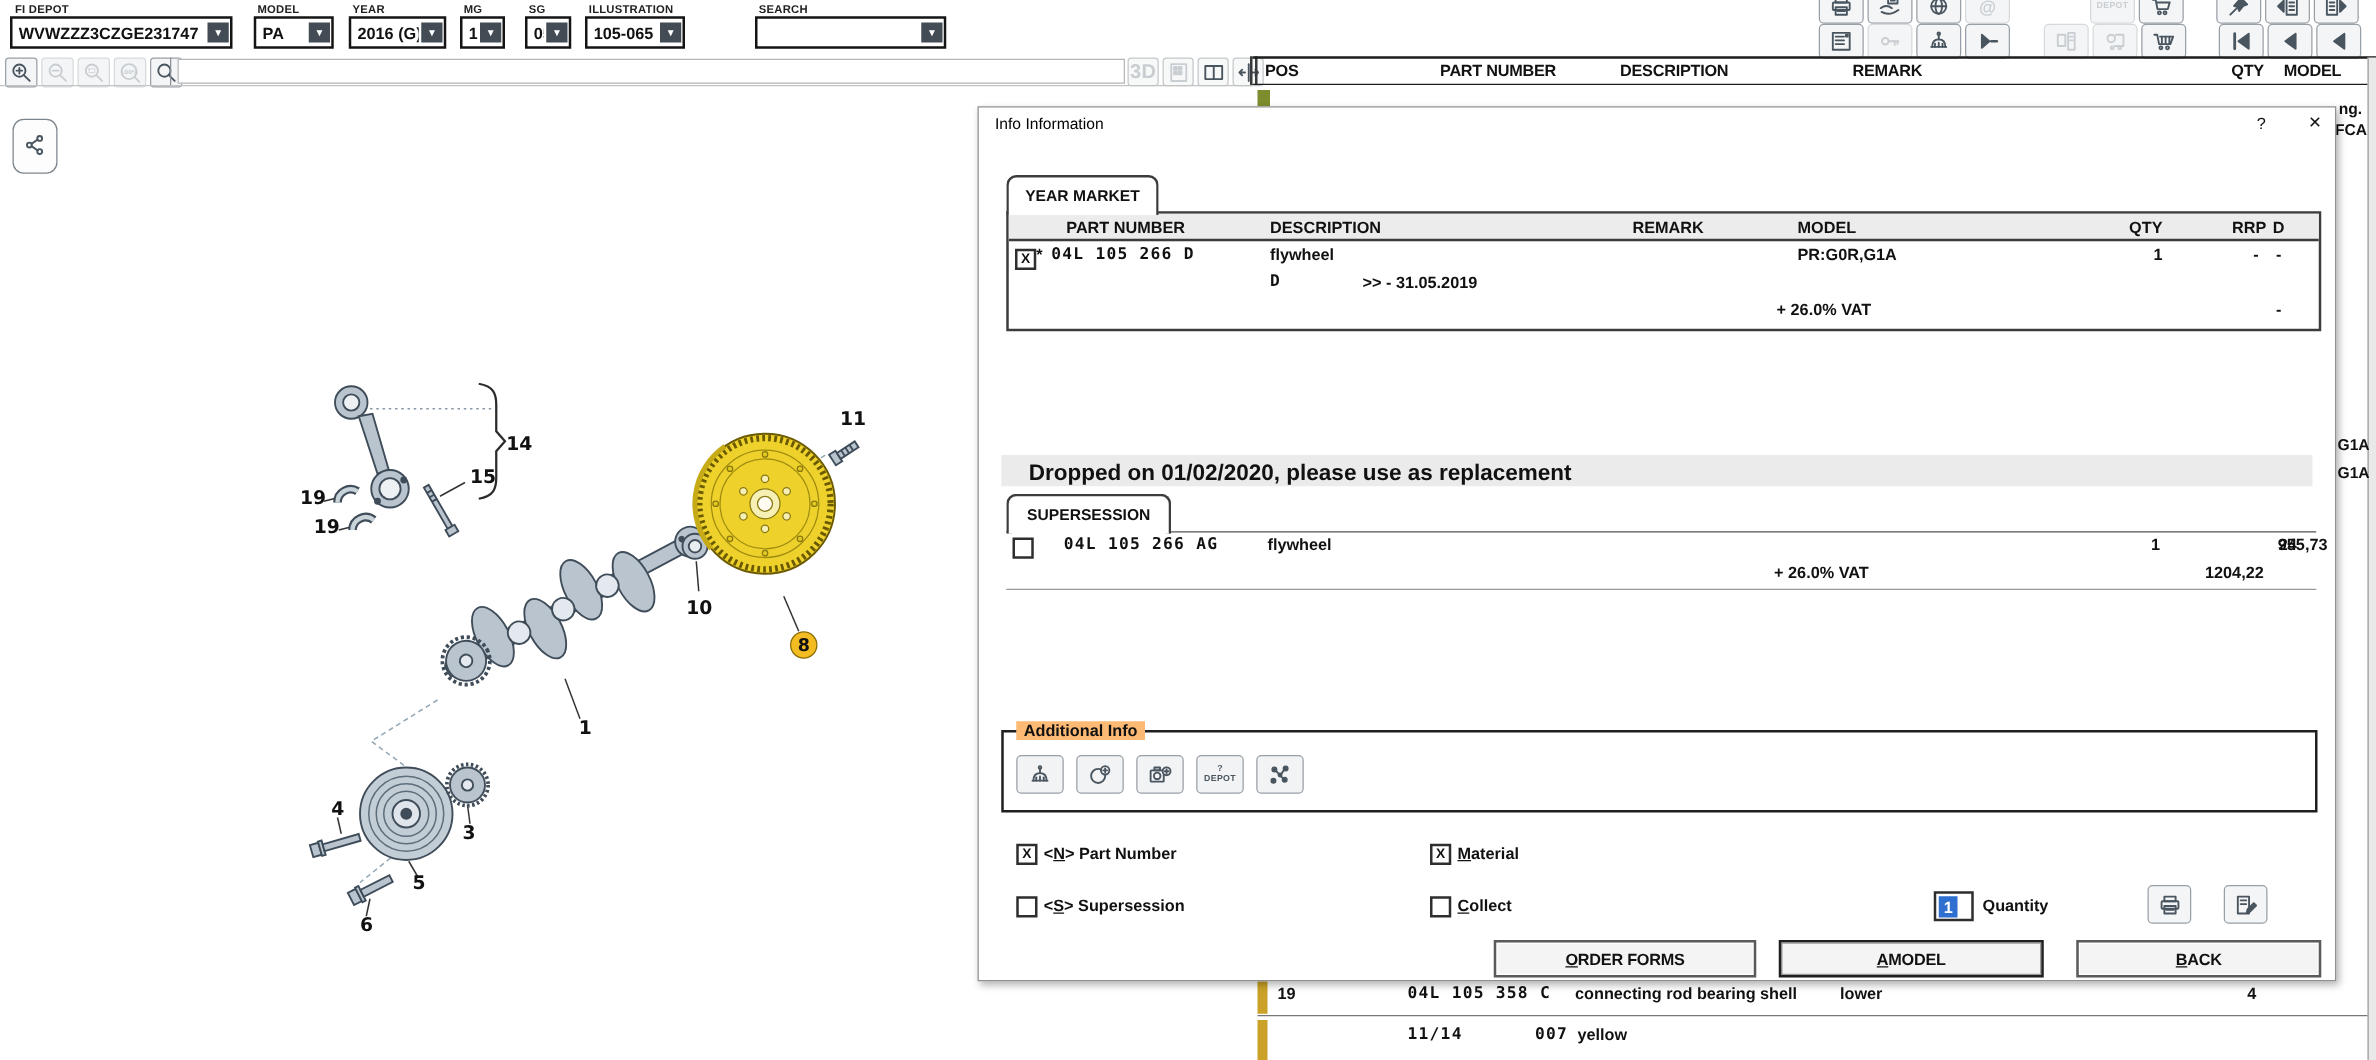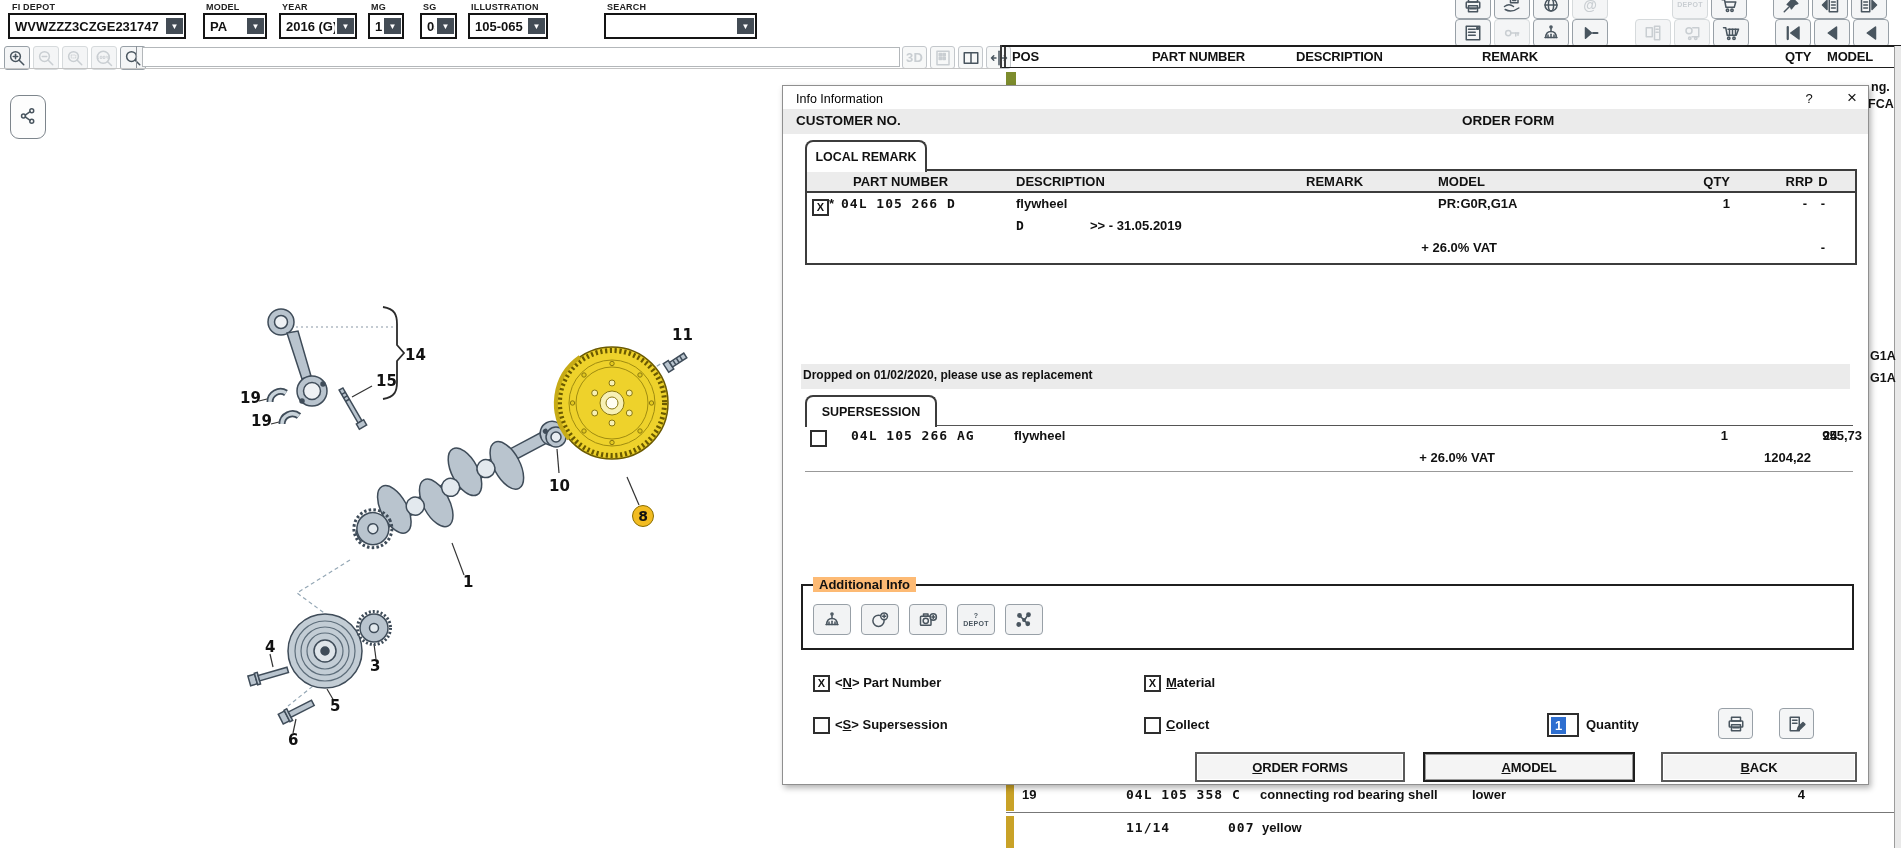--- a/index.html
+++ b/index.html
@@ -13,21 +13,21 @@
   .carrow{width:17px;height:16px;margin:1px 1px 1px 2px;background:#434c55;color:#fff;font-size:8px;
     display:flex;align-items:center;justify-content:center;flex:none;}
   
   .tbtn{width:34px;height:26px;border:1px solid #98a0a7;border-radius:4px;background:#f4f5f6;color:#49555f;
     display:flex;flex-direction:column;align-items:center;justify-content:center;flex:none;overflow:hidden;}
   .tbtn.disabled{color:#c9ced2;border-color:#d6dadc;}
   .tbtn svg{display:block;}
   .ichar{font-size:14px;font-weight:bold;line-height:14px;}
   .ilbl{font-size:7px;line-height:8px;letter-spacing:.3px;}
   .vbar .tbtn{width:23px;height:21px;border-color:#c3c7cb;background:#f7f8f8;border-radius:3px;}
-  .vbar .ilbl{font-size:13px;line-height:12px;}
+  .vbar .ilbl{font-size:16px;line-height:12px;}
   .zbar .tbtn{width:24px;height:22px;border-radius:3px;}
   .abar .tbtn{width:36px;height:29px;background:#f2f3f4;}
   .qbar .tbtn{width:33px;height:29px;}
   .tgroup{position:absolute;display:flex;gap:3px;}
   
   .hdr{position:absolute;top:49px;font-size:13px;letter-spacing:-.2px;white-space:nowrap;text-align:right;}
   .goldbar{position:absolute;width:8px;background:#c9a227;}
   .cell{position:absolute;white-space:nowrap;}
   .mono{font-family:"DejaVu Sans Mono",monospace;font-weight:bold;letter-spacing:1px;font-size:13px;}
   
@@ -496,27 +496,23 @@
       <circle cx="643" cy="516" r="10.5" fill="#f2bc22" stroke="#8a6d00"></circle>
       <text x="643" y="521" font-size="14" font-weight="bold" fill="#111" text-anchor="middle">8</text>
     </g>
   </svg>
 
   <div class="dialog">
     <span class="dlg-title">Info Information</span>
     <span class="abs" style="left:1018px;top:5px;width:16px;text-align:center;font-weight:normal;font-size:13px">?</span>
     <span class="abs" style="left:1060px;top:2px;width:18px;text-align:center;font-weight:normal;font-size:17px">×</span>
 
-    <div class="custbar">
-      <span class="abs" style="left:13px;top:4px;font-size:13.5px">CUSTOMER NO.</span>
-      <span class="abs" style="left:595px;top:4px;width:260px;text-align:center;font-size:13.5px">ORDER FORM</span>
-    </div>
 
     <div class="tab" style="left:22px;top:54px;width:118px;height:30px">
-      <span>LOCAL REMARK</span>
+      <span>YEAR MARKET</span>
     </div>
 
     <div class="ptable">
       <div class="thead">
         <span class="cell" style="left:46px;top:3px">PART NUMBER</span>
         <span class="cell" style="left:209px;top:3px">DESCRIPTION</span>
         <span class="cell" style="left:499px;top:3px">REMARK</span>
         <span class="cell" style="left:631px;top:3px">MODEL</span>
         <span class="cell" style="left:880px;top:3px;width:43px;text-align:right">QTY</span>
         <span class="cell" style="left:960px;top:3px;width:46px;text-align:right">RRP</span>
@@ -532,21 +528,21 @@
       <span class="cell" style="left:880px;top:25px;width:43px;text-align:right">1</span>
       <span class="cell" style="left:950px;top:25px;width:50px;text-align:right">-</span>
       <span class="cell" style="left:1005px;top:25px;width:22px;text-align:center">-</span>
       <span class="cell mono" style="left:209px;top:47px">D</span>
       <span class="cell" style="left:283px;top:47px">&gt;&gt; - 31.05.2019</span>
       <span class="cell" style="left:400px;top:69px;width:290px;text-align:right">+ 26.0% VAT</span>
       <span class="cell" style="left:1005px;top:69px;width:22px;text-align:center">-</span>
     </div>
 
     <div class="abs" style="left:18px;top:278px;width:1049px;height:25px;background:#ebebeb">
-      <span class="abs" style="left:2px;top:4px;font-size:12px">Dropped on 01/02/2020, please use as replacement</span>
+      <span class="abs" style="left:22px;top:4px;font-size:18px">Dropped on 01/02/2020, please use as replacement</span>
     </div>
 
     <div class="tab" style="left:22px;top:309px;width:128px;height:30px">
       <span>SUPERSESSION</span>
     </div>
     <div class="abs" style="left:22px;top:339px;width:1048px;height:46px;border-top:1.5px solid #555">
       <div class="cb" style="left:5px;top:4px">
           <span></span>
         </div>
       <span class="cell mono" style="left:46px;top:2px">04L 105 266 AG</span>

